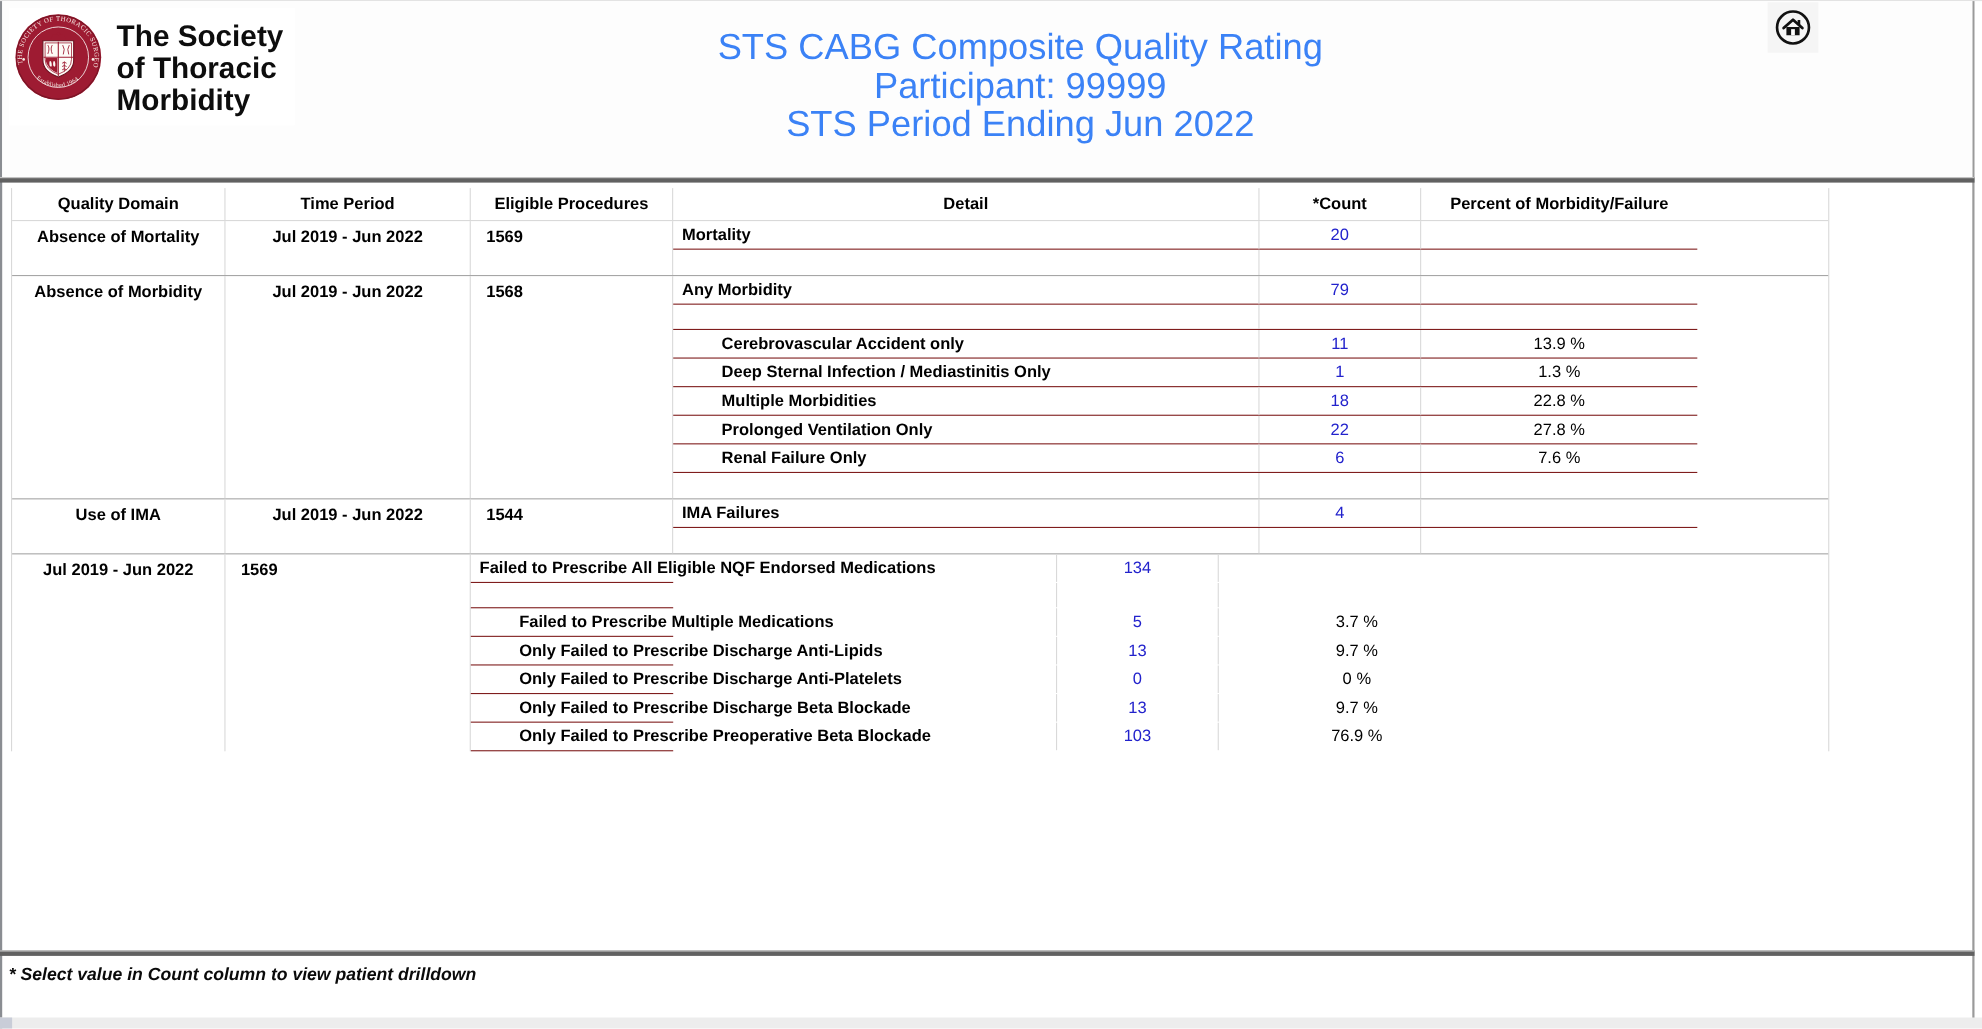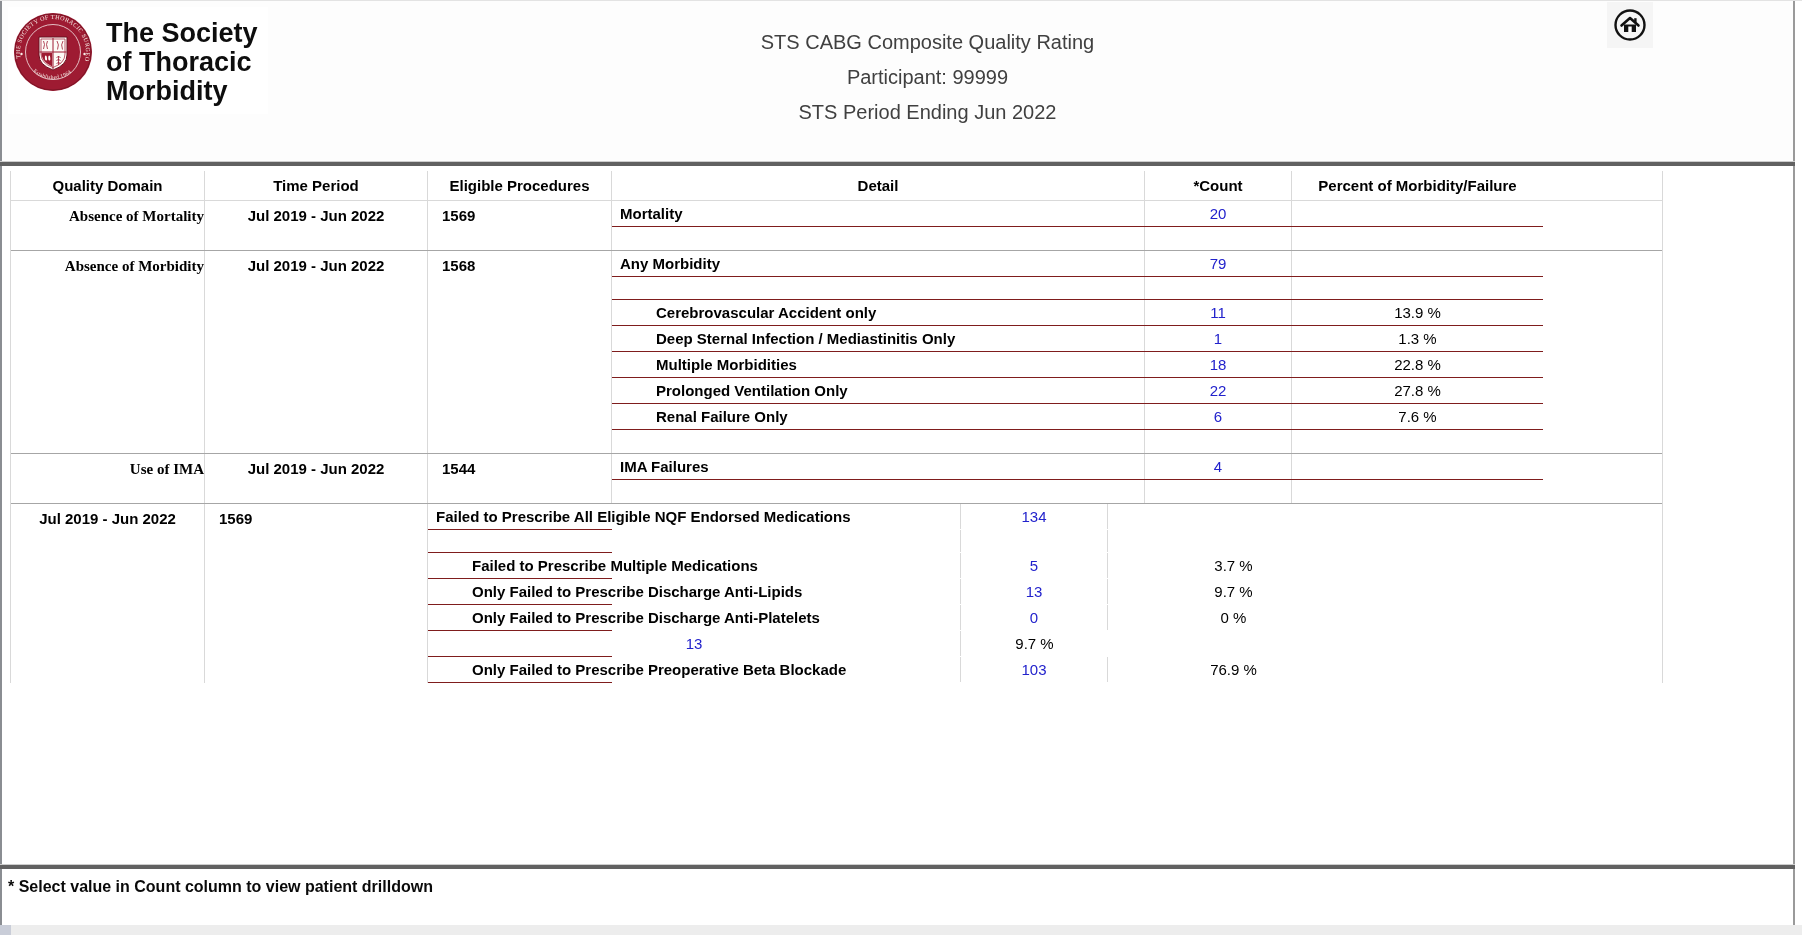--- a/index.html
+++ b/index.html
@@ -19,21 +19,21 @@
   
   .header { position:absolute; left:2px; top:0; width:1791px; height:161px; background:#fdfdfd; }
   .logo-box { position:absolute; left:6px; top:6px; display:flex; align-items:flex-start; background:#ffffff; padding:4px 10px 8px 4px; }
   .seal { width:82px; height:82px; display:block; }
   .wordmark {
     margin-left:12px; margin-top:8px;
     font-size:27px; font-weight:bold; line-height:1.07; color:#0d0d0d;
   }
   .titles {
     position:absolute; left:230px; right:170px; top:24px;
-    text-align:center; font-size:20px; line-height:35px; color:#404040;
+    text-align:center; font-size:33px; line-height:35px; color:#3b82f6;
   }
   .home-btn {
     position:absolute; left:1605px; top:1px; width:46px; height:46px;
     background:#f5f5f5; border:none; display:flex; align-items:center; justify-content:center;
     cursor:pointer;
   }
 
   
   .sep { position:absolute; left:0; width:1795px; height:5px; background:var(--sep, #616161); border-top:1px solid #cdcdcd; }
   .sep-top    { top:160px; }
@@ -49,42 +49,42 @@
     display:grid; grid-template-columns:194px 223px 184px 533px 147px 251px;
     height:30px; line-height:29px; font-weight:bold;
     border-bottom:1px solid #d9d9d9;
   }
   .thead > div { text-align:center; border-right:1px solid #d9d9d9; white-space:nowrap; overflow:hidden; }
   .thead > div:last-child { border-right:none; }
 
   .group { display:grid; grid-template-columns:194px 223px 184px 931px; }
   .group + .group { border-top:1px solid #a6a6a6; }
   .gcell { border-right:1px solid #d9d9d9; font-weight:bold; line-height:26px; padding-top:2px; }
-  .gcell.domain   { text-align:right;font-family:Liberation Serif, serif; }
+  .gcell.domain   { text-align:center; }
   .gcell.period   { text-align:center; }
   .gcell.eligible { padding-left:14px; }
 
   .rows { display:block; }
   .row {
     display:grid; grid-template-columns:533px 147px 251px;
     height:26px; line-height:25px;
     border-bottom:1px solid #7f1d1d;
   }
   .row.spacer { height:23px; }
   .row.no-bb  { border-bottom:none; }
   .r-detail { font-weight:bold; padding-left:8px; border-right:1px solid #d9d9d9; white-space:nowrap; overflow:hidden; }
   .row.sub .r-detail { padding-left:44px; }
   .r-count  { text-align:center; border-right:1px solid #d9d9d9; }
   .count-link { color:var(--link, #2222CC); cursor:pointer; }
   .r-pct    { text-align:center; }
 
   
   .footnote {
     position:absolute; left:8px; top:877px;
-    font-size:16px; font-weight:bold; color:#0a0a0a;
+    font-size:16px; font-weight:bold; font-style:italic; color:#0a0a0a;
   }
   .hscroll {
     position:absolute; left:0; top:924px; width:1802px; height:11px; background:#ededed;
   }
   .hscroll .thumb { position:absolute; left:0; top:0; width:11px; height:11px; background:#c9cdd8; }
 </style>
 </head>
 <body>
 
 <div class="page">
@@ -289,20 +289,21 @@
               <div class="r-pct">9.7 %</div>
             </div>
             <div class="row sub">
               <div class="r-detail">Only Failed to Prescribe Discharge Anti-Platelets</div>
               <div class="r-count">
                 <div class="count-link">0</div>
               </div>
               <div class="r-pct">0 %</div>
             </div>
             <div class="row sub">
+              <div class="r-detail">Only Failed to Prescribe Discharge Beta Blockade</div>
               <div class="r-count">
                 <div class="count-link">13</div>
               </div>
               <div class="r-pct">9.7 %</div>
             </div>
             <div class="row sub">
               <div class="r-detail">Only Failed to Prescribe Preoperative Beta Blockade</div>
               <div class="r-count">
                 <div class="count-link">103</div>
               </div>

